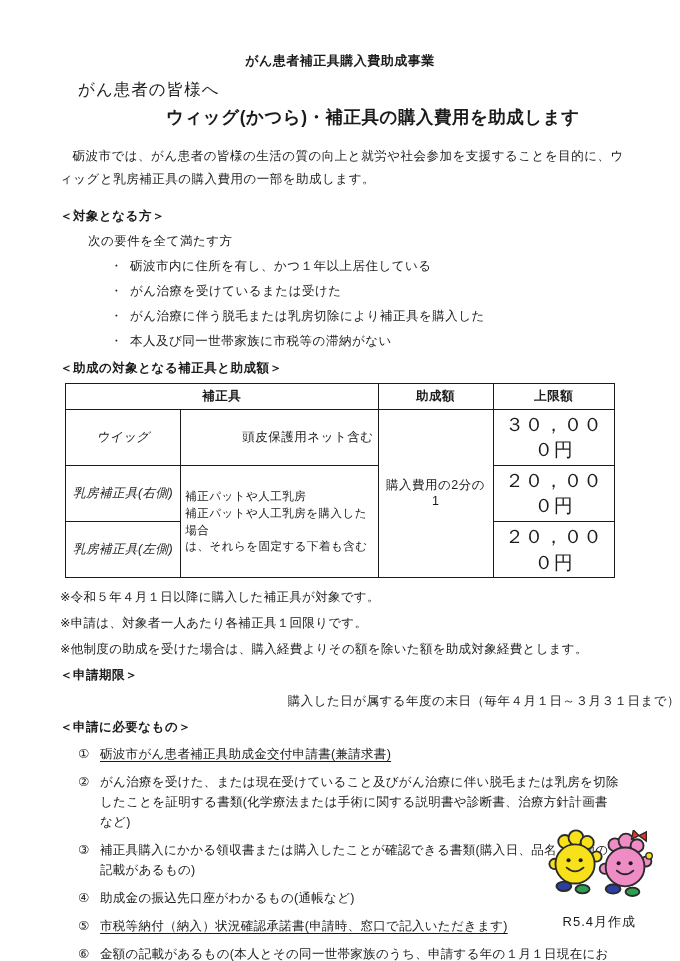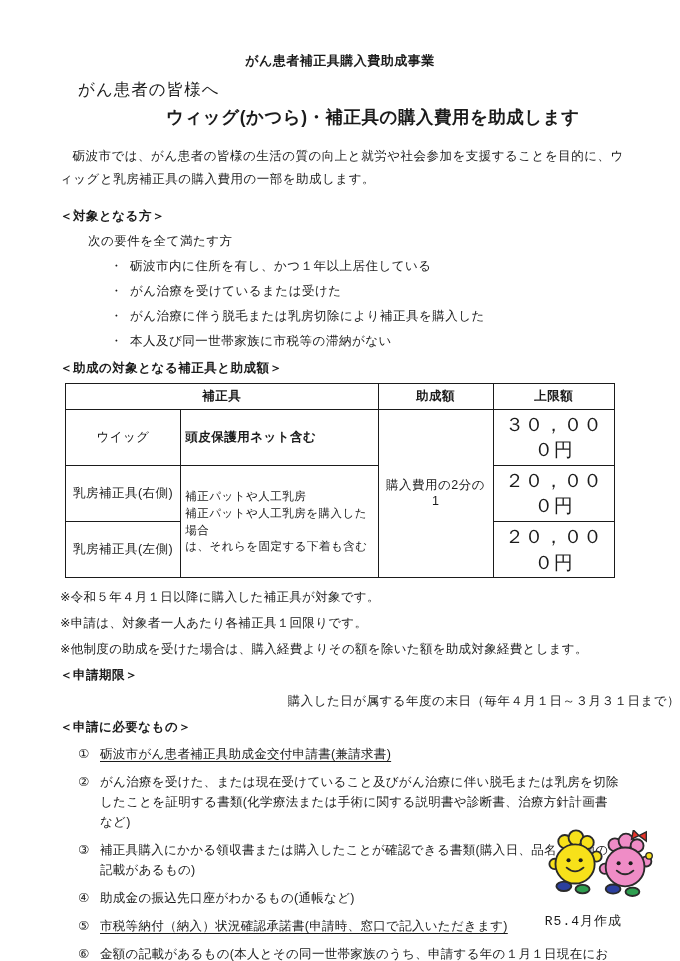--- a/index.html
+++ b/index.html
@@ -52,34 +52,34 @@
     width:550px;
     table-layout:fixed;
   }
   .subsidy-table th,.subsidy-table td{
     border:1.6px solid #1b1b1b;
     padding:2px 4px;
     letter-spacing:.5px;
   }
   .subsidy-table th{ font-weight:bold; text-align:center; height:21px;}
   .col-name{width:112px;} .col-desc{width:192px;} .col-amount{width:112px;} .col-limit{width:118px;}
-  .cell-name{ text-align:center; height:29px;}
-  .cell-desc{ text-align:left; font-weight:bold; font-size:12.5px;}
+  .cell-name{ text-align:center; height:29px;font-style:italic;}
+  .cell-desc{ text-align:right; font-weight:normal; font-size:12.5px;}
   .cell-desc-small{ font-size:11.5px; line-height:1.45; vertical-align:middle;}
   .cell-amount{ text-align:center; }
   .cell-limit{ text-align:center; font-size:19px; letter-spacing:1px;}
   .row-tall td{height:33px;}
   .note-line{ margin:9px 0 0 60px; letter-spacing:.3px;}
   .indent-line{ margin:9px 0 0 88px; letter-spacing:.5px;text-align:right;}
   .doc-item{ display:flex; margin:8px 60px 0 78px; letter-spacing:.3px; line-height:1.6;}
   .doc-item .num{ width:22px; flex:none;}
   .doc-item .txt{ flex:1;}
   .u{ text-decoration:underline; text-underline-offset:3px;}
   .forms-note{ margin:10px 0 0 60px; letter-spacing:.3px;}
-  .created{ position:absolute; right:58px; top:913px; font-size:13px; letter-spacing:1px;font-family:Liberation Mono, monospace;}
+  .created{ position:absolute; right:44px; top:913px; font-size:13px; letter-spacing:1px;}
   .mascots{ position:absolute; left:548px; top:824px; width:106px; height:78px;}
   .mascots svg{ position:absolute; }
 </style>
 </head>
 <body>
 
 <div class="page">
 
   <div class="doc-title">がん患者補正具購入費助成事業</div>
   <div class="greeting">がん患者の皆様へ</div>

